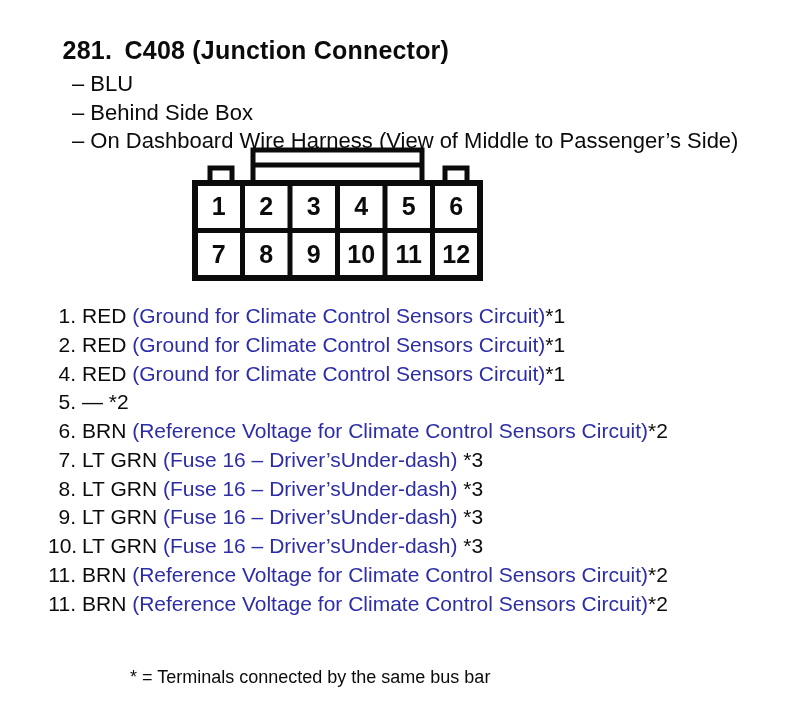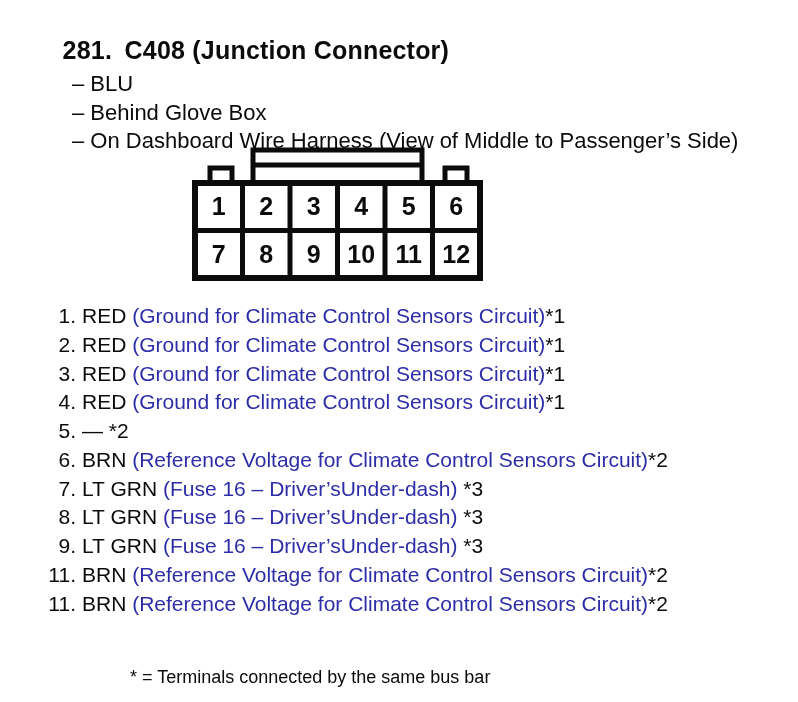--- a/index.html
+++ b/index.html
@@ -90,21 +90,21 @@
 </style>
 </head>
 <body>
 
 <div class="page">
 
   <div class="title">
     <span class="title-num">281.</span><span class="title-text">C408 (Junction Connector)</span>
   </div>
 
-  <div class="details" id="details"><div class="detail-line">– BLU</div><div class="detail-line">– Behind Glove Box</div><div class="detail-line">– On Dashboard Wire Harness (View of Middle to Passenger’s Side)</div></div>
+  <div class="details" id="details"><div class="detail-line">– BLU</div><div class="detail-line">– Behind Side Box</div><div class="detail-line">– On Dashboard Wire Harness (View of Middle to Passenger’s Side)</div></div>
 
   <svg class="connector" id="connector-svg" width="297" height="140" viewBox="0 0 297 140">
 
     <rect class="shape" x="65" y="7" width="169" height="33" stroke-width="5"></rect>
     <line class="grid-line" x1="65" y1="22" x2="234" y2="22" stroke-width="5"></line>
 
     <rect class="shape" x="22" y="25" width="22" height="18" stroke-width="5"></rect>
     <rect class="shape" x="257" y="25" width="22" height="18" stroke-width="5"></rect>
 
     <rect class="shape" x="7" y="40" width="285" height="95" stroke-width="6"></rect>
@@ -129,26 +129,26 @@
         <text x="125.75" y="120" class="cell-num">9</text>
         <text x="173.25" y="120" class="cell-num">10</text>
         <text x="220.75" y="120" class="cell-num">11</text>
         <text x="268.25" y="120" class="cell-num">12</text>
       </g>
   </svg>
 
   <div class="pins" id="pins">
       <div class="pin-row"><span class="pin-num">1.</span><span class="pin-wire">RED </span><span class="pin-circuit">(Ground for Climate Control Sensors Circuit)</span><span class="pin-note">*1</span></div>
       <div class="pin-row"><span class="pin-num">2.</span><span class="pin-wire">RED </span><span class="pin-circuit">(Ground for Climate Control Sensors Circuit)</span><span class="pin-note">*1</span></div>
-      <div class="pin-row"><span class="pin-num">3.</span><span class="pin-wire">RED </span><span class="pin-circuit">(Ground for Climate Control Sensors Circuit)</span><span class="pin-note">*1</span></div>
       <div class="pin-row"><span class="pin-num">4.</span><span class="pin-wire">RED </span><span class="pin-circuit">(Ground for Climate Control Sensors Circuit)</span><span class="pin-note">*1</span></div>
       <div class="pin-row"><span class="pin-num">5.</span><span class="pin-wire">— </span><span class="pin-circuit"></span><span class="pin-note">*2</span></div>
       <div class="pin-row"><span class="pin-num">6.</span><span class="pin-wire">BRN </span><span class="pin-circuit">(Reference Voltage for Climate Control Sensors Circuit)</span><span class="pin-note">*2</span></div>
       <div class="pin-row"><span class="pin-num">7.</span><span class="pin-wire">LT GRN </span><span class="pin-circuit">(Fuse 16 – Driver’sUnder-dash)</span><span class="pin-note"> *3</span></div>
       <div class="pin-row"><span class="pin-num">8.</span><span class="pin-wire">LT GRN </span><span class="pin-circuit">(Fuse 16 – Driver’sUnder-dash)</span><span class="pin-note"> *3</span></div>
       <div class="pin-row"><span class="pin-num">9.</span><span class="pin-wire">LT GRN </span><span class="pin-circuit">(Fuse 16 – Driver’sUnder-dash)</span><span class="pin-note"> *3</span></div>
+      <div class="pin-row"><span class="pin-num">10.</span><span class="pin-wire">LT GRN </span><span class="pin-circuit">(Fuse 16 – Driver’sUnder-dash)</span><span class="pin-note"> *3</span></div>
       <div class="pin-row"><span class="pin-num">11.</span><span class="pin-wire">BRN </span><span class="pin-circuit">(Reference Voltage for Climate Control Sensors Circuit)</span><span class="pin-note">*2</span></div>
       <div class="pin-row"><span class="pin-num">11.</span><span class="pin-wire">BRN </span><span class="pin-circuit">(Reference Voltage for Climate Control Sensors Circuit)</span><span class="pin-note">*2</span></div>
     </div>
 
   <div class="footnote">* = Terminals connected by the same bus bar</div>
 
 </div>
 
 </body></html>

